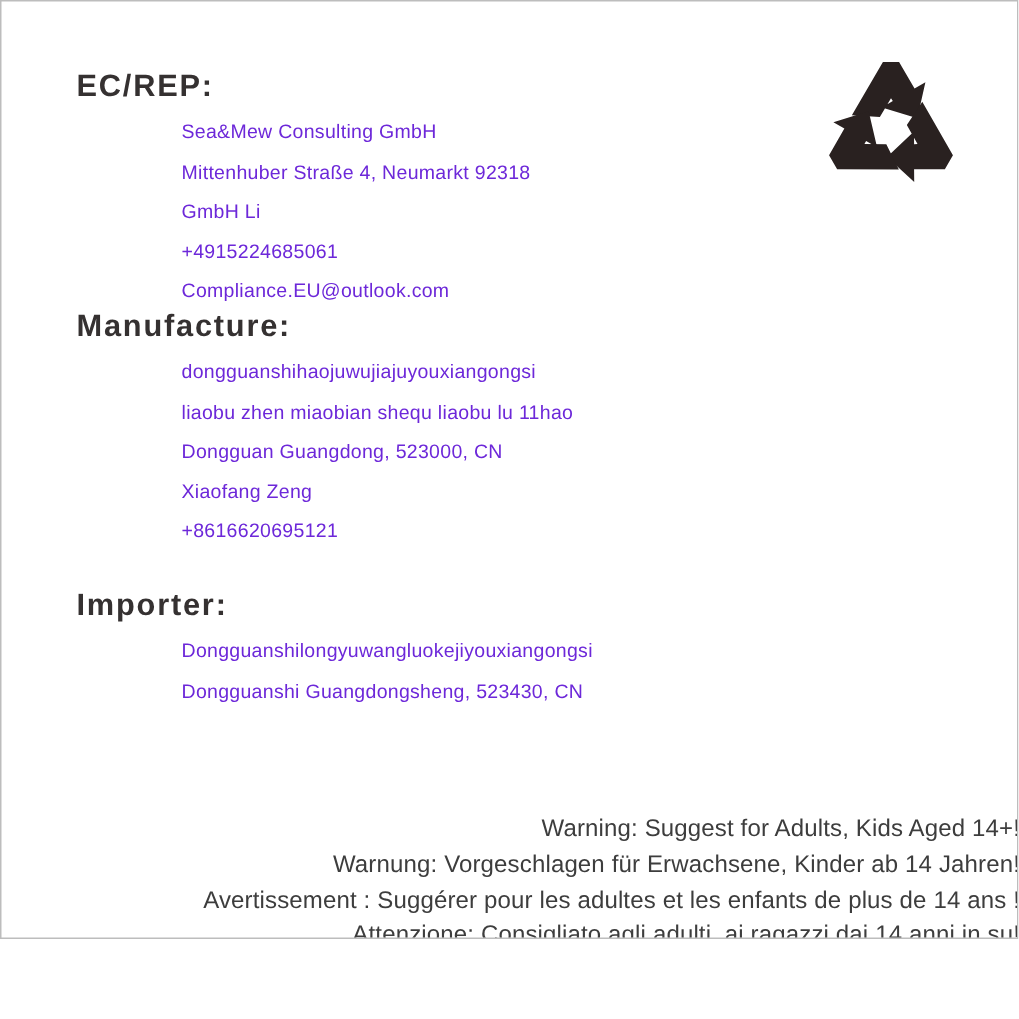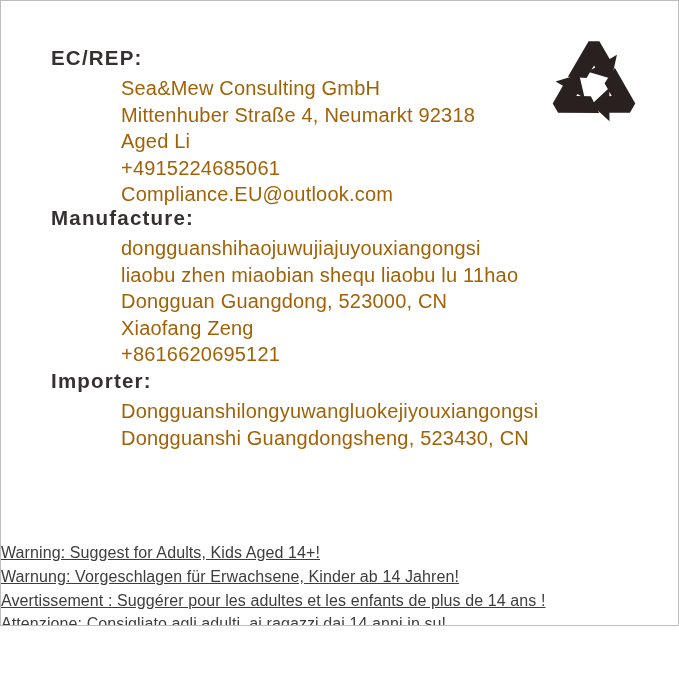--- a/index.html
+++ b/index.html
@@ -32,36 +32,35 @@
     font-weight: bold;
     color: #353131;
     letter-spacing: 1.2px;
     line-height: 26px;
   }
   .block .lines {
     margin-top: 4px;
   }
   .block .line {
     padding-left: 70px;
-    font-size: 20px;
+    font-size: 13px;
     line-height: 26.6px;
     letter-spacing: 0.2px;
     white-space: nowrap;
-    color: #a16207;
+    color: #6d28d9;
   }
   #block-ecrep { top: 44px; }
   #block-manufacture { top: 204px; }
-  #block-importer { top: 367px; }
+  #block-importer { top: 390px; }
   .warnings {
     position: absolute;
     top: 540px;
     left: 0;
     width: 679px;
-    text-align: left;
-    text-decoration: underline;
+    text-align: right;
   }
   .warnings .wline {
     font-size: 16px;
     line-height: 23.8px;
     letter-spacing: 0.1px;
     white-space: nowrap;
     color: #3d3d3d;
   }
   .recycle {
     position: absolute;
@@ -82,21 +81,21 @@
       <path d="M31.9,52.3 L54.2,14 L65.8,14 L76.9,33.1 L84.7,28.5 L78.9,54.4 L53.5,46.7 L61.3,42.1 L60,40 L52,53.5 Z" transform="rotate(120 60 62)"></path>
       <path d="M31.9,52.3 L54.2,14 L65.8,14 L76.9,33.1 L84.7,28.5 L78.9,54.4 L53.5,46.7 L61.3,42.1 L60,40 L52,53.5 Z" transform="rotate(240 60 62)"></path>
     </g>
   </svg>
 
   <section class="block" id="block-ecrep">
     <h2>EC/REP:</h2>
     <div class="lines">
       <div class="line">Sea&amp;Mew Consulting GmbH</div>
       <div class="line">Mittenhuber Straße 4, Neumarkt 92318</div>
-      <div class="line">Aged Li</div>
+      <div class="line">GmbH Li</div>
       <div class="line">+4915224685061</div>
       <div class="line">Compliance.EU@outlook.com</div>
     </div>
   </section>
 
   <section class="block" id="block-manufacture">
     <h2>Manufacture:</h2>
     <div class="lines">
       <div class="line">dongguanshihaojuwujiajuyouxiangongsi</div>
       <div class="line">liaobu zhen miaobian shequ liaobu lu 11hao</div>

